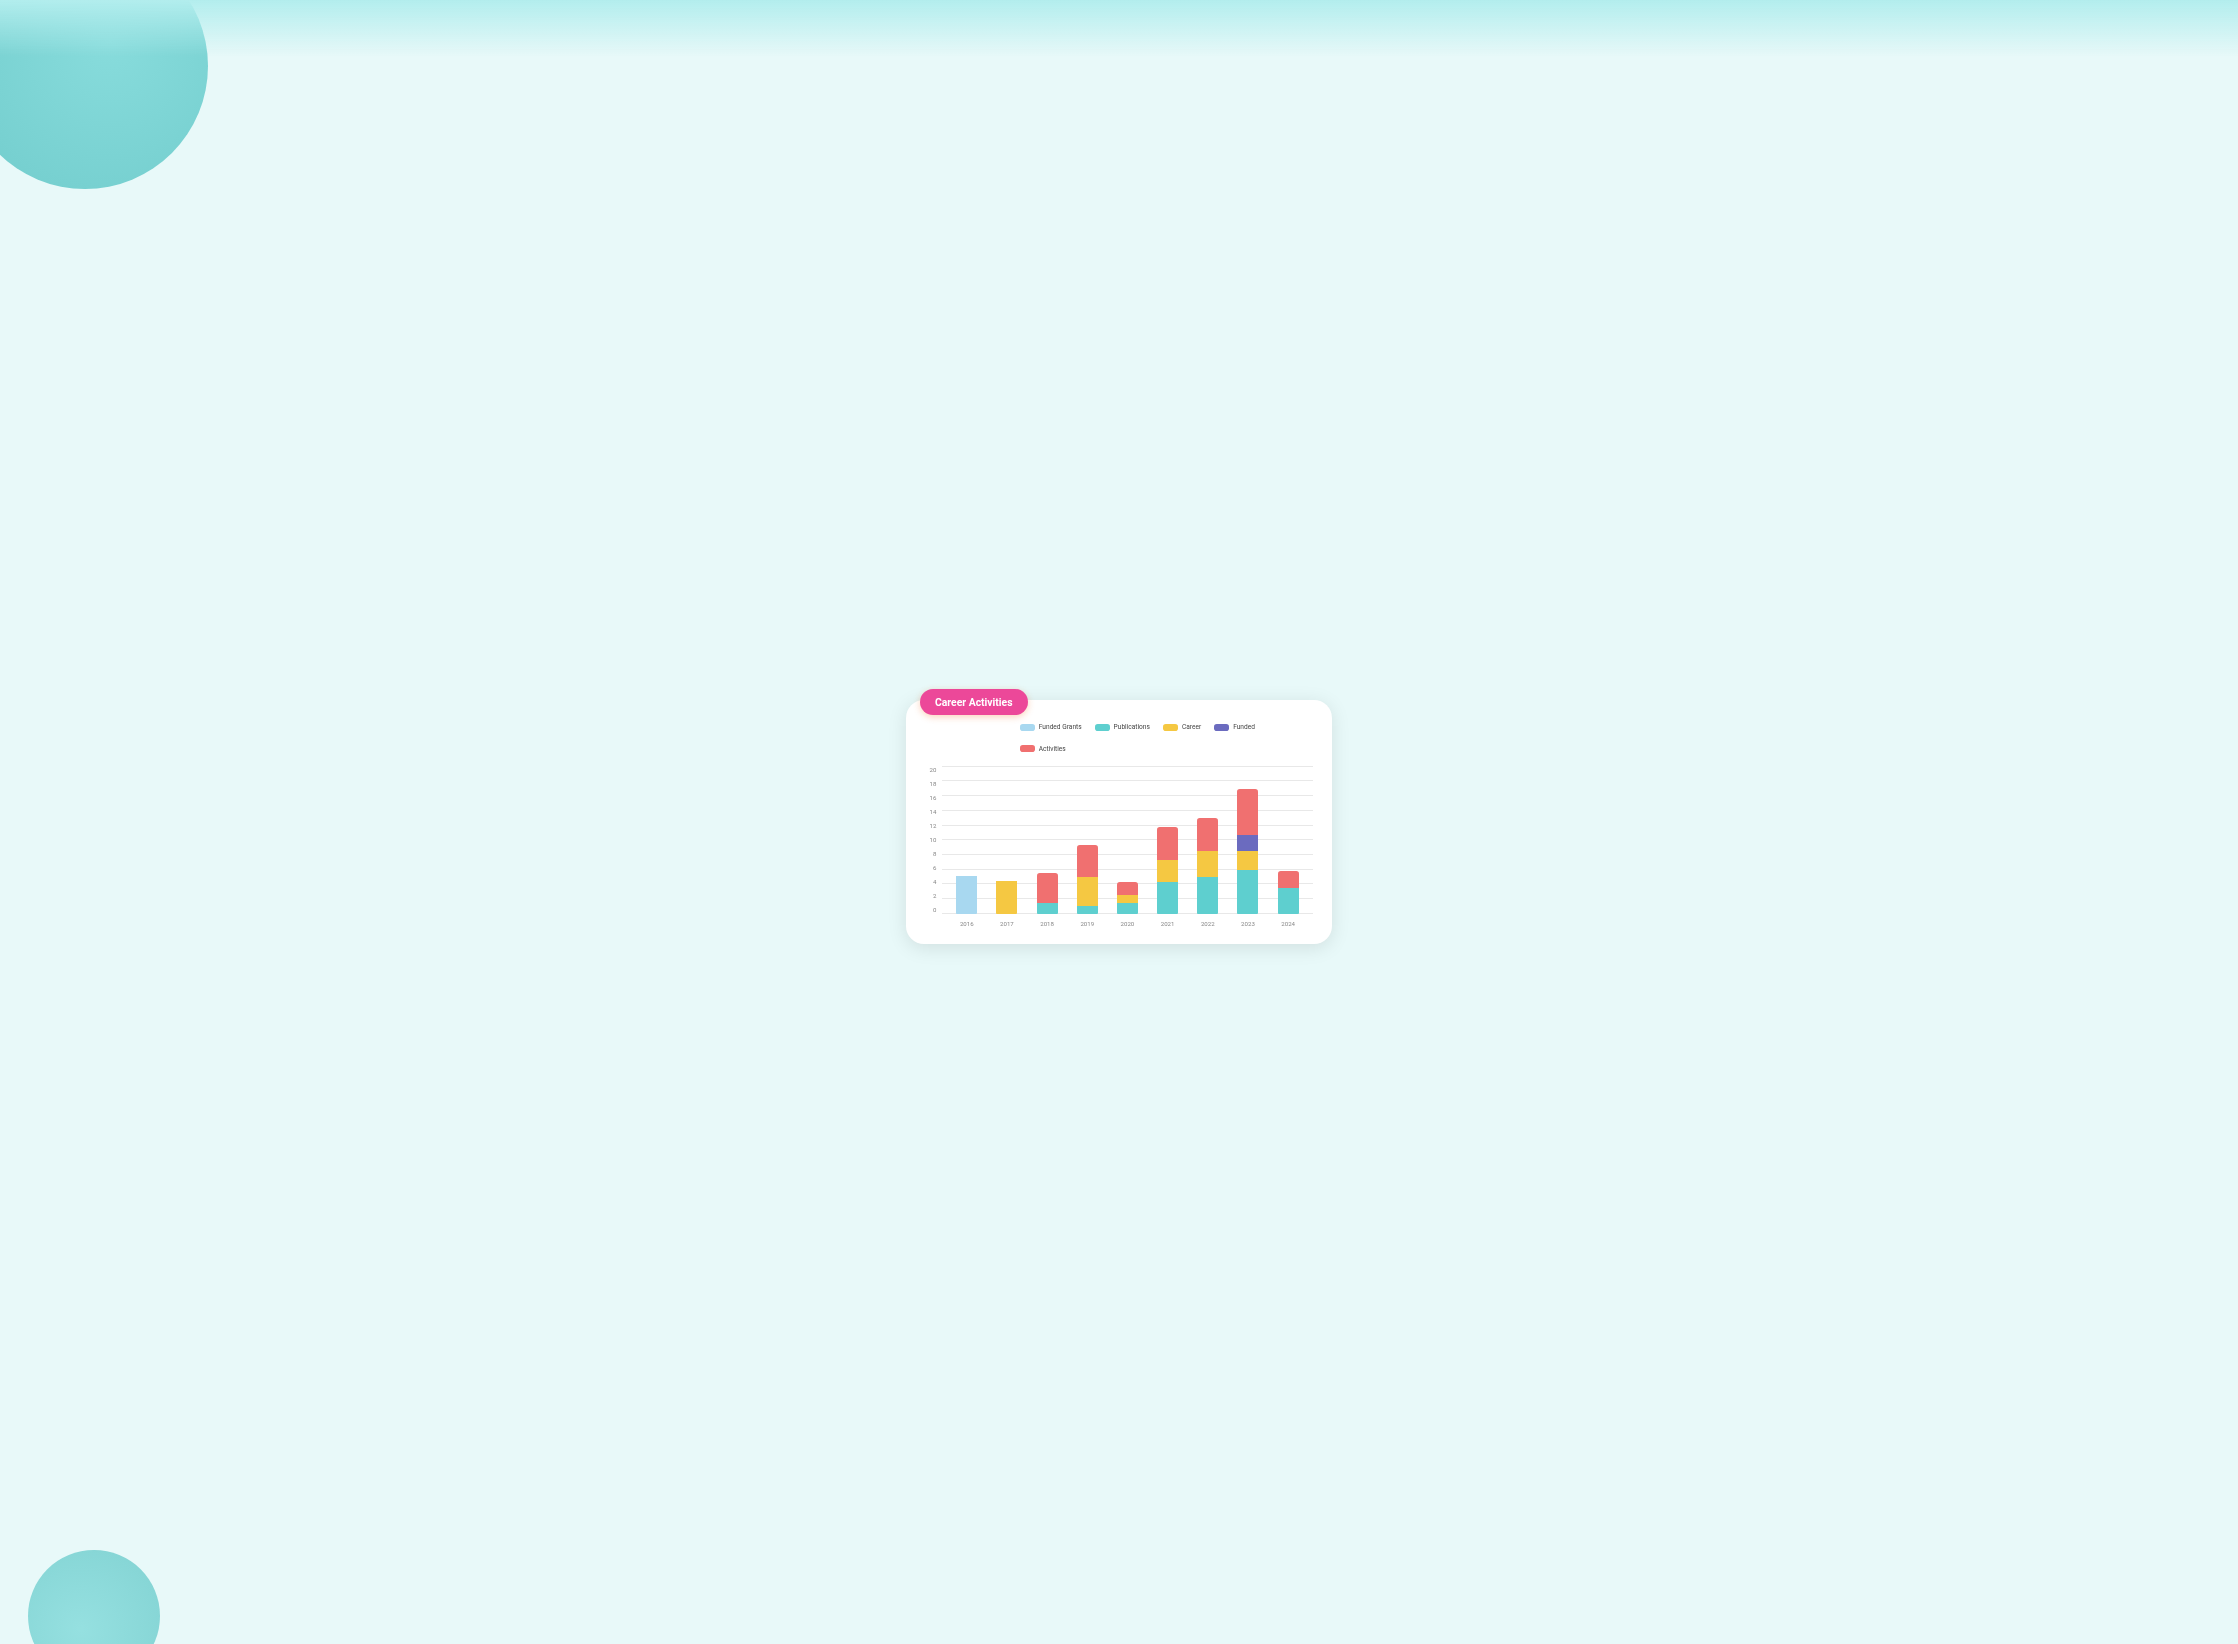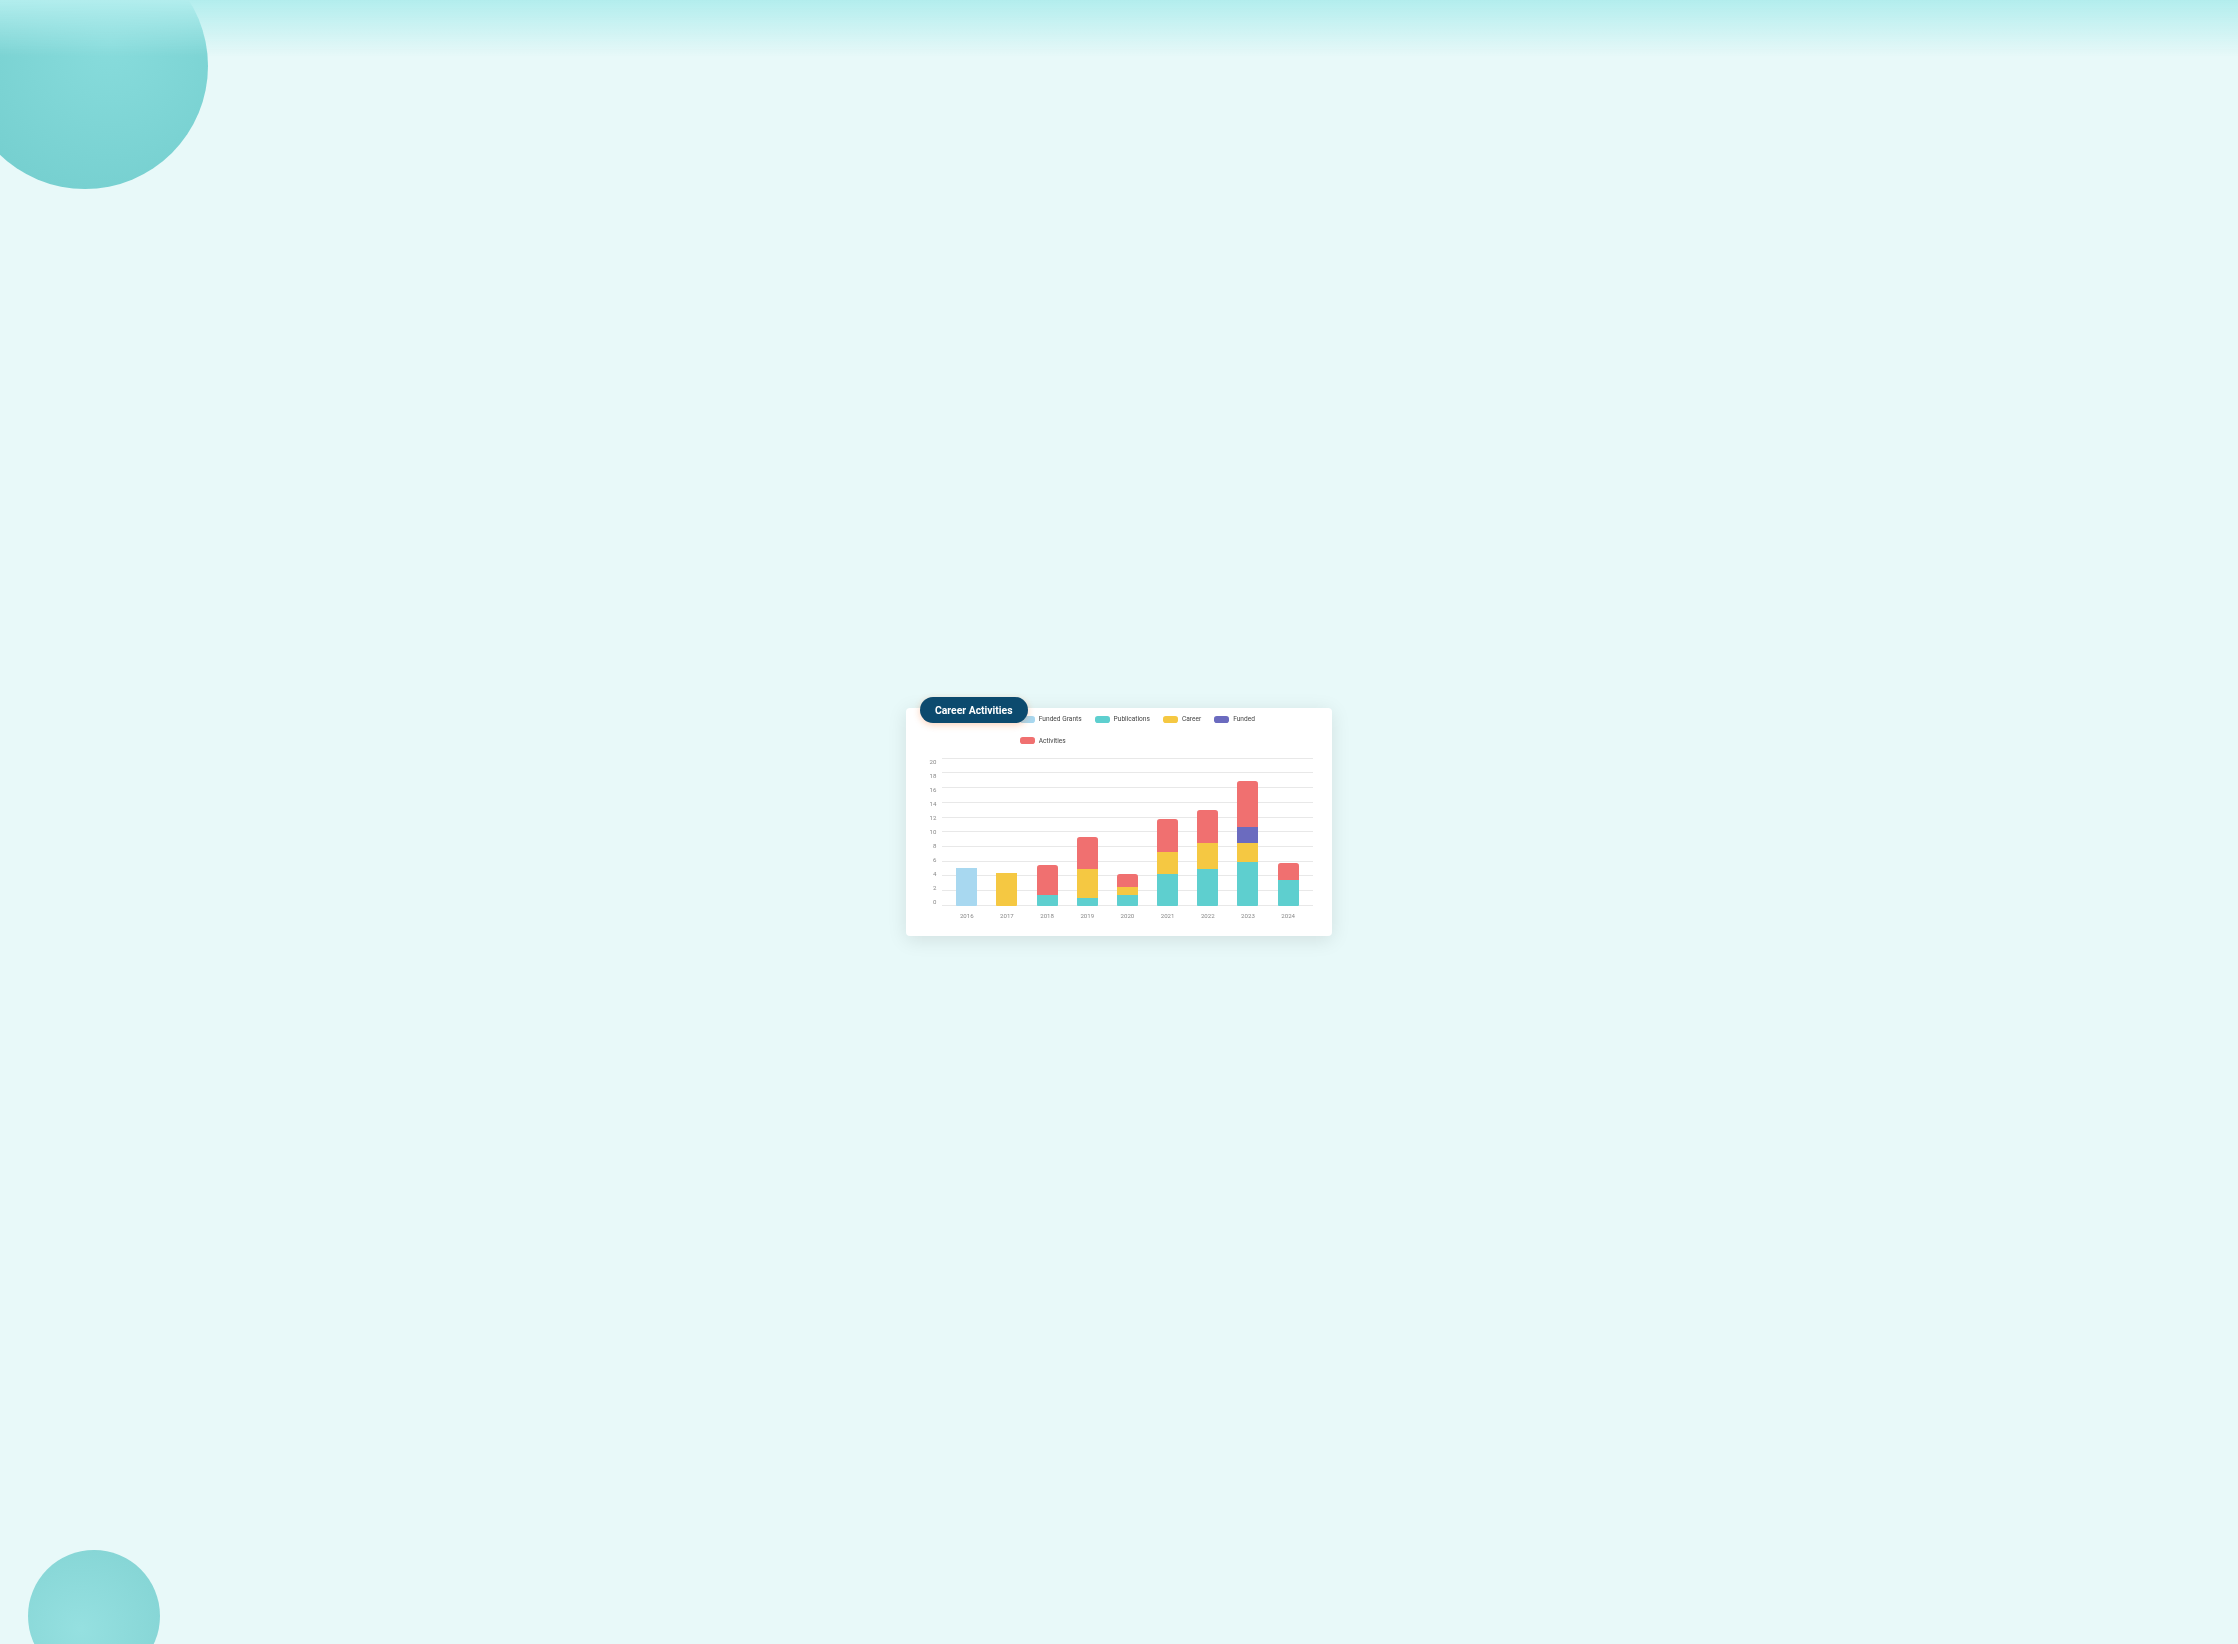--- a/index.html
+++ b/index.html
@@ -51,36 +51,36 @@
       position: relative;
       z-index: 1;
       width: 426px;
       max-width: 98vw;
     }
 
     .title-badge {
       position: absolute;
       top: -11.3px;
       left: 14px;
-      background: #0c4a6e;
+      background: #ec4899;
       color: #fff;
       font-size: 10.4px;
       font-weight: 700;
       padding: 6.6px 15px;
       border-radius: 14px;
       z-index: 10;
       white-space: nowrap;
       box-shadow: 0 1.9px 7.6px rgba(242,107,29,0.3);
     }
 
     .card {
       background: #fff;
-      border-radius: 4px;
+      border-radius: 18px;
       box-shadow: 0 3.8px 19px rgba(0,0,0,0.10);
-      padding: 7px 19px 17px 19px;
+      padding: 23px 19px 17px 19px;
       position: relative;
     }
 
     .legend {
       display: flex;
       align-items: center;
       gap: 13.2px;
       margin-left: 95px;
       margin-bottom: 13.2px;
       flex-wrap: wrap;

